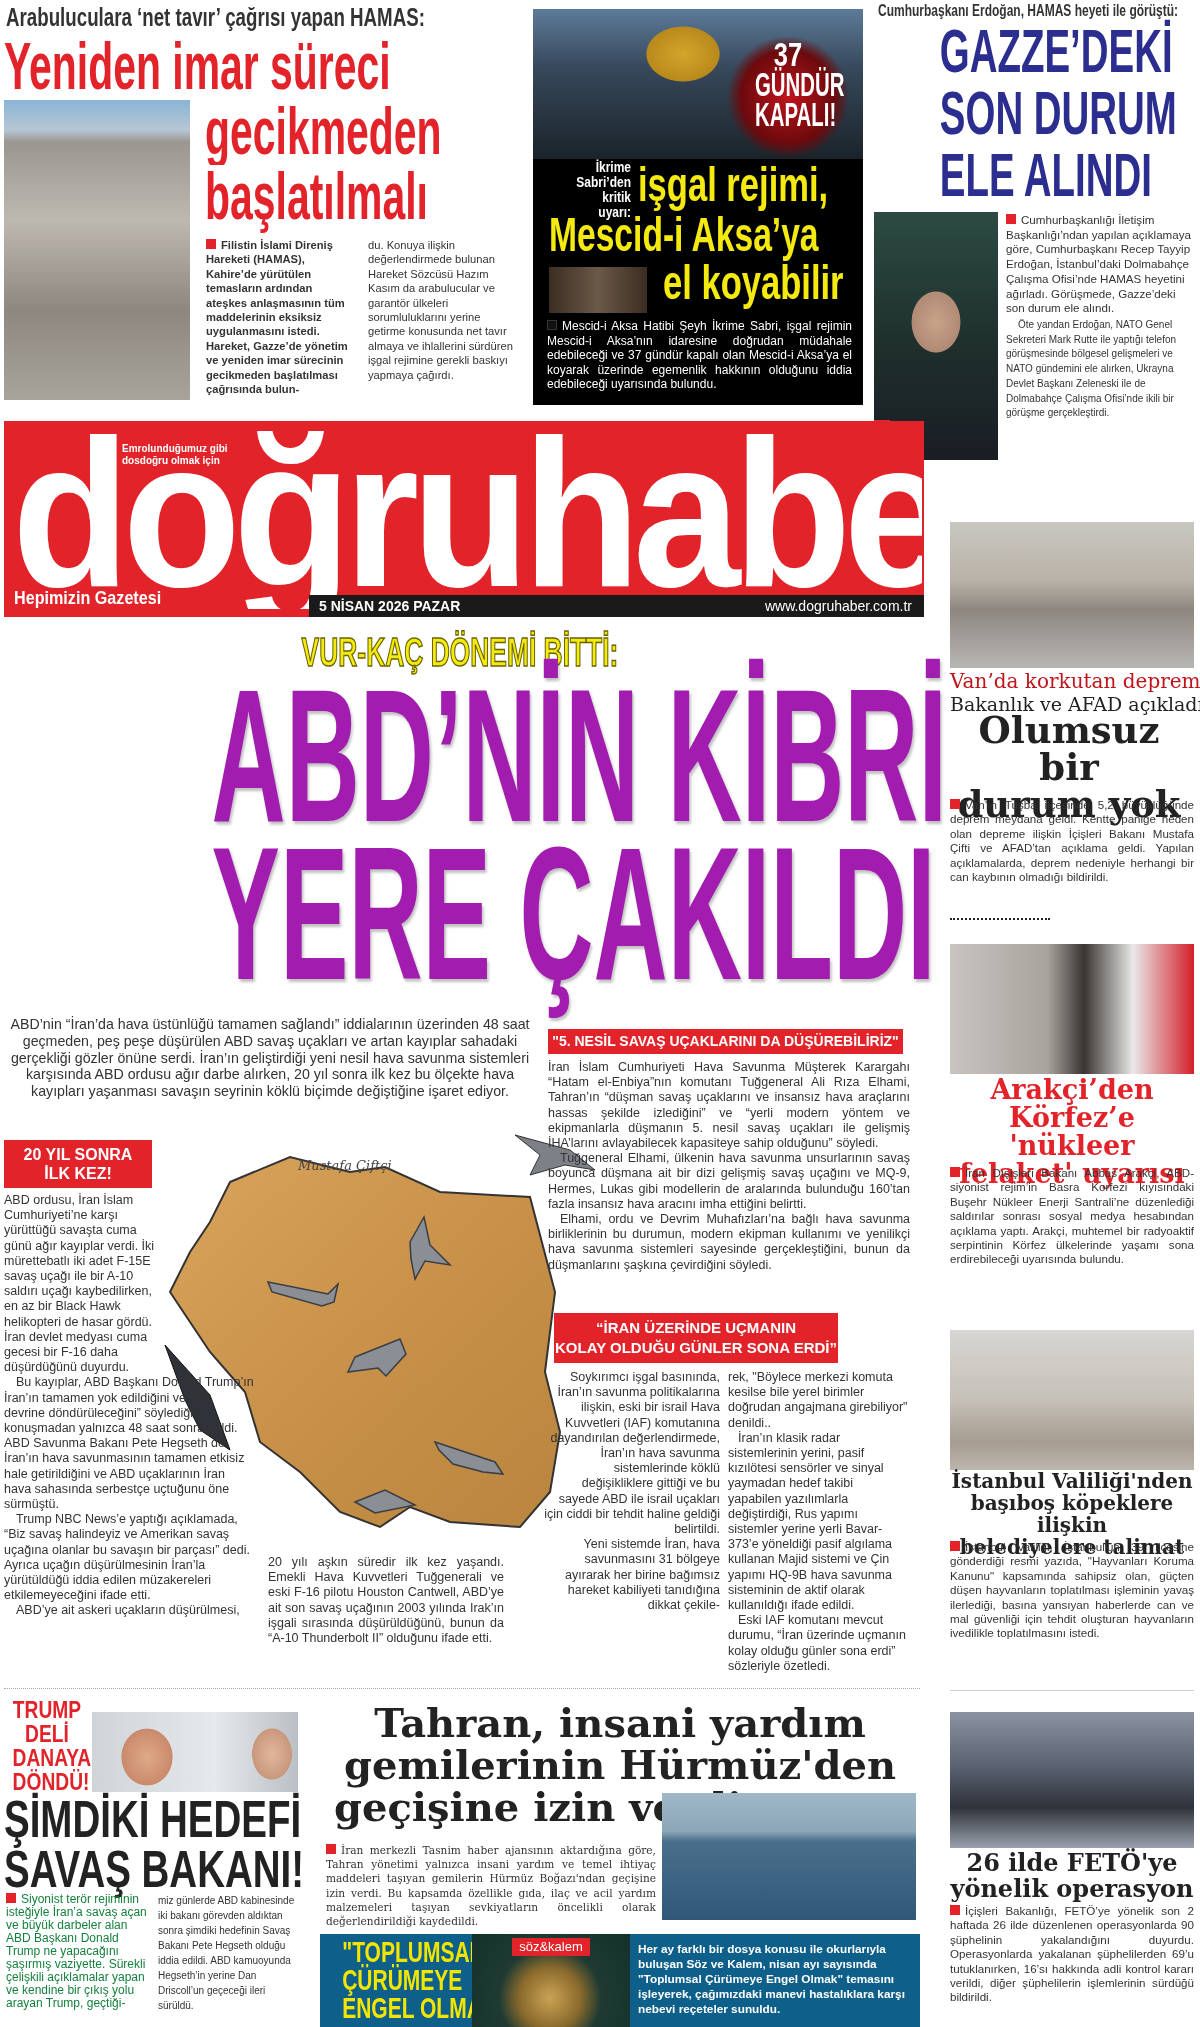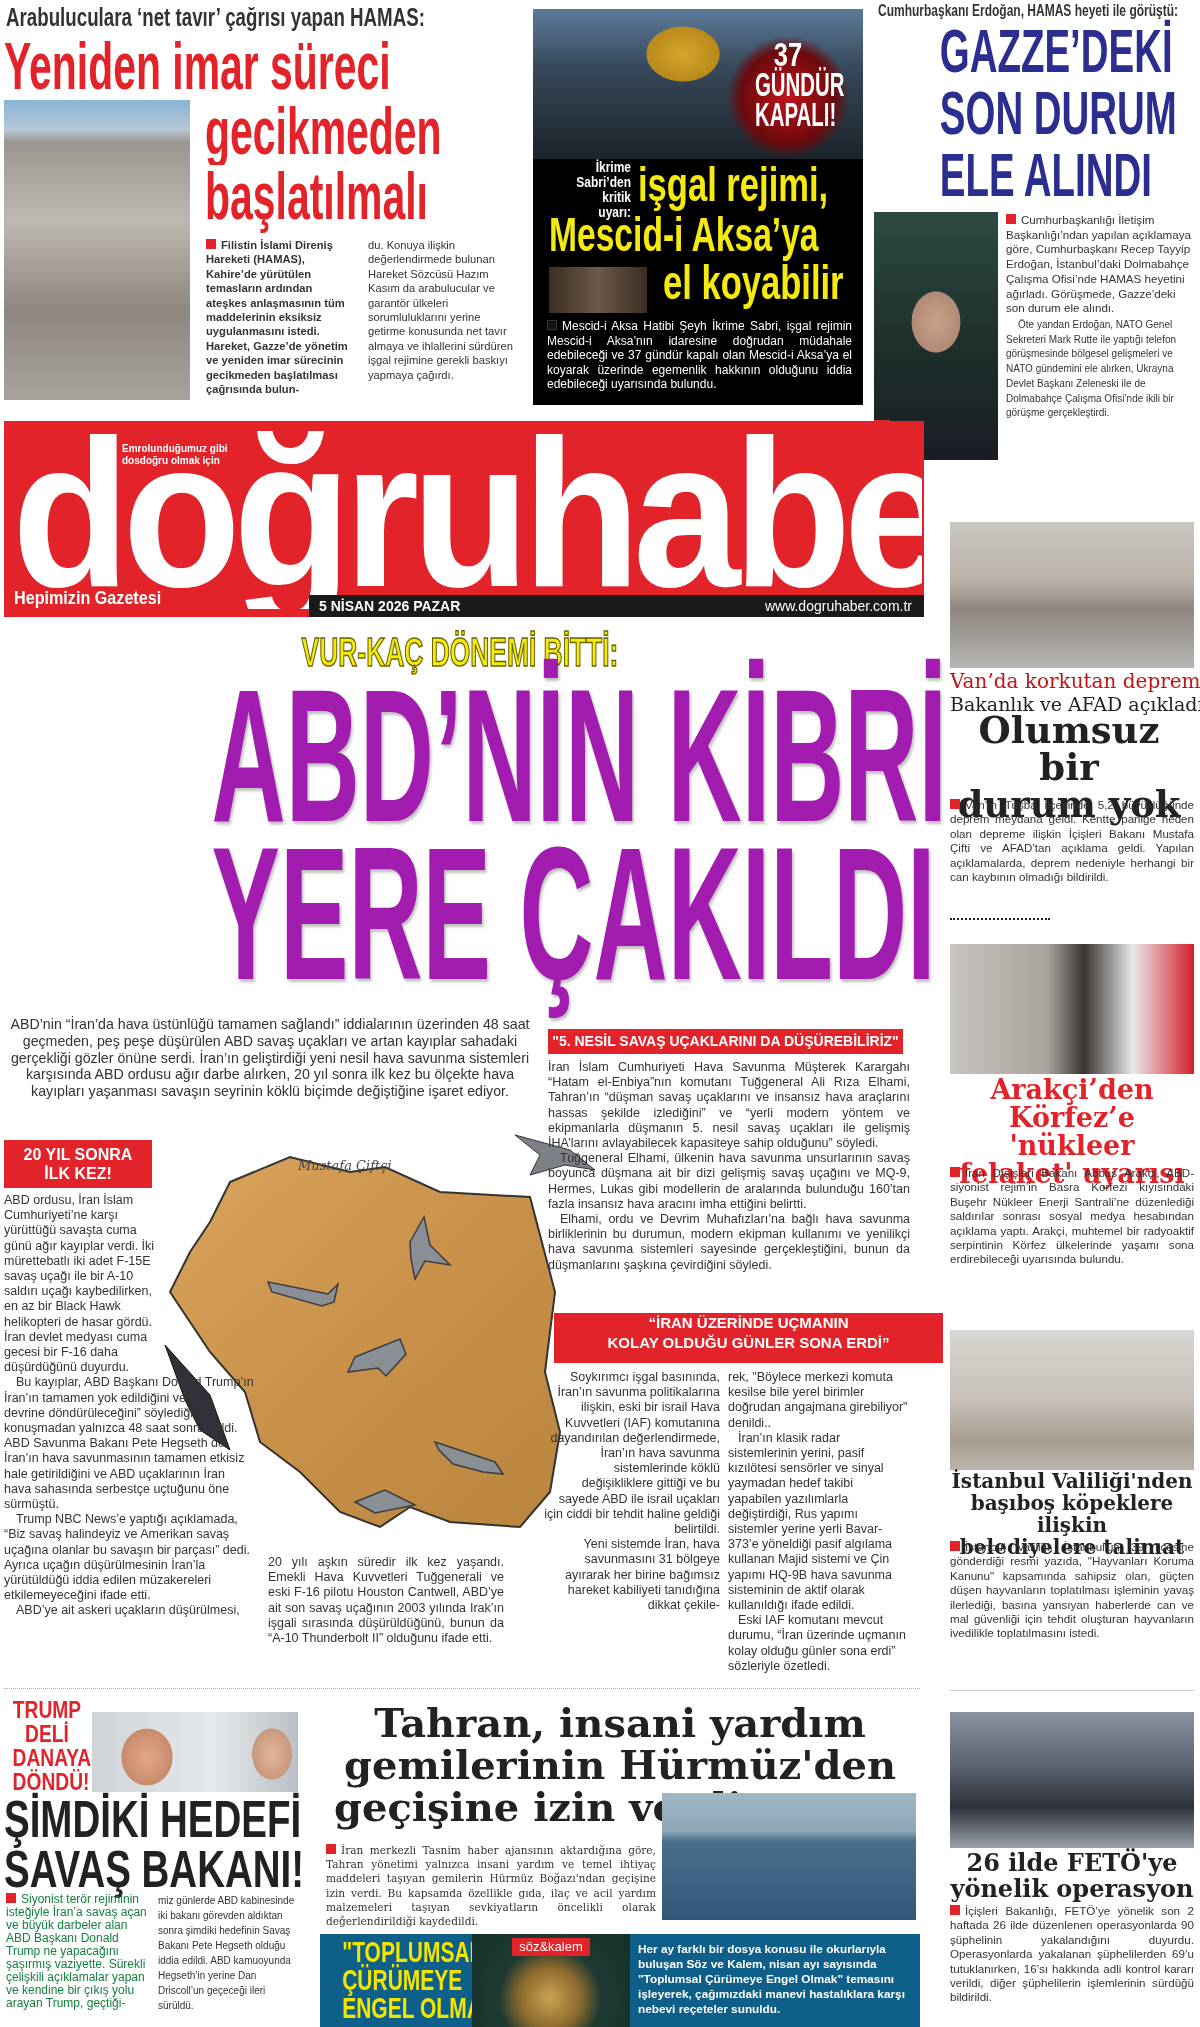--- a/index.html
+++ b/index.html
@@ -151,21 +151,21 @@
 
   <div class="abs redbox" style="left:548px;top:1029px;width:355px;height:25px;font-size:14px;line-height:25px;">
     <span>"5. NESİL SAVAŞ UÇAKLARINI DA DÜŞÜREBİLİRİZ"</span>
   </div>
   <div class="abs" style="left:548px;top:1060px;width:362px;font-size:12.5px;line-height:15.2px;color:#333;text-align:justify;">
     <p>İran İslam Cumhuriyeti Hava Savunma Müşterek Karargahı “Hatam el-Enbiya”nın komutanı Tuğgeneral Ali Rıza Elhami, Tahran’ın “düşman savaş uçaklarını ve insansız hava araçlarını hassas şekilde izlediğini” ve “yerli modern yöntem ve ekipmanlarla düşmanın 5. nesil savaş uçakları ile gelişmiş İHA’larını avlayabilecek kapasiteye sahip olduğunu” söyledi.</p>
     <p style="text-indent:12px;">Tuğgeneral Elhami, ülkenin hava savunma unsurlarının savaş boyunca düşmana ait bir dizi gelişmiş savaş uçağını ve MQ-9, Hermes, Lukas gibi modellerin de aralarında bulunduğu 160’tan fazla insansız hava aracını imha ettiğini belirtti.</p>
     <p style="text-indent:12px;">Elhami, ordu ve Devrim Muhafızları’na bağlı hava savunma birliklerinin bu durumun, modern ekipman kullanımı ve yenilikçi hava savunma sistemleri sayesinde gerçekleştiğini, bunun da düşmanlarını şaşkına çevirdiğini söyledi.</p>
   </div>
 
-  <div class="abs redbox" style="left:554px;top:1313px;width:389px;height:50px;font-size:15px;line-height:20px;">
+  <div class="abs redbox" style="left:554px;top:1313px;width:284px;height:50px;font-size:15px;line-height:20px;padding-top:5px;">
     <div>“İRAN ÜZERİNDE UÇMANIN</div>
     <div>KOLAY OLDUĞU GÜNLER SONA ERDİ”</div>
   </div>
   <div class="abs" style="left:540px;top:1370px;width:180px;font-size:12.5px;line-height:15.2px;color:#333;text-align:right;">
     <p>Soykırımcı işgal basınında, İran’ın savunma politikalarına ilişkin, eski bir israil Hava Kuvvetleri (IAF) komutanına dayandırılan değerlendirmede, İran’ın hava savunma sistemlerinde köklü değişikliklere gittiği ve bu sayede ABD ile israil uçakları için ciddi bir tehdit haline geldiği belirtildi.</p>
     <p>Yeni sistemde İran, hava savunmasını 31 bölgeye ayırarak her birine bağımsız hareket kabiliyeti tanıdığına dikkat çekile-</p>
   </div>
   <div class="abs" style="left:728px;top:1370px;width:180px;font-size:12.5px;line-height:15.2px;color:#333;">
     <p>rek, "Böylece merkezi komuta kesilse bile yerel birimler doğrudan angajmana girebiliyor" denildi..</p>
     <p style="text-indent:10px;">İran’ın klasik radar sistemlerinin yerini, pasif kızılötesi sensörler ve sinyal yaymadan hedef takibi yapabilen yazılımlarla değiştirdiği, Rus yapımı sistemler yerine yerli Bavar-373’e yöneldiği pasif algılama kullanan Majid sistemi ve Çin yapımı HQ-9B hava savunma sisteminin de aktif olarak kullanıldığı ifade edildi.</p>

